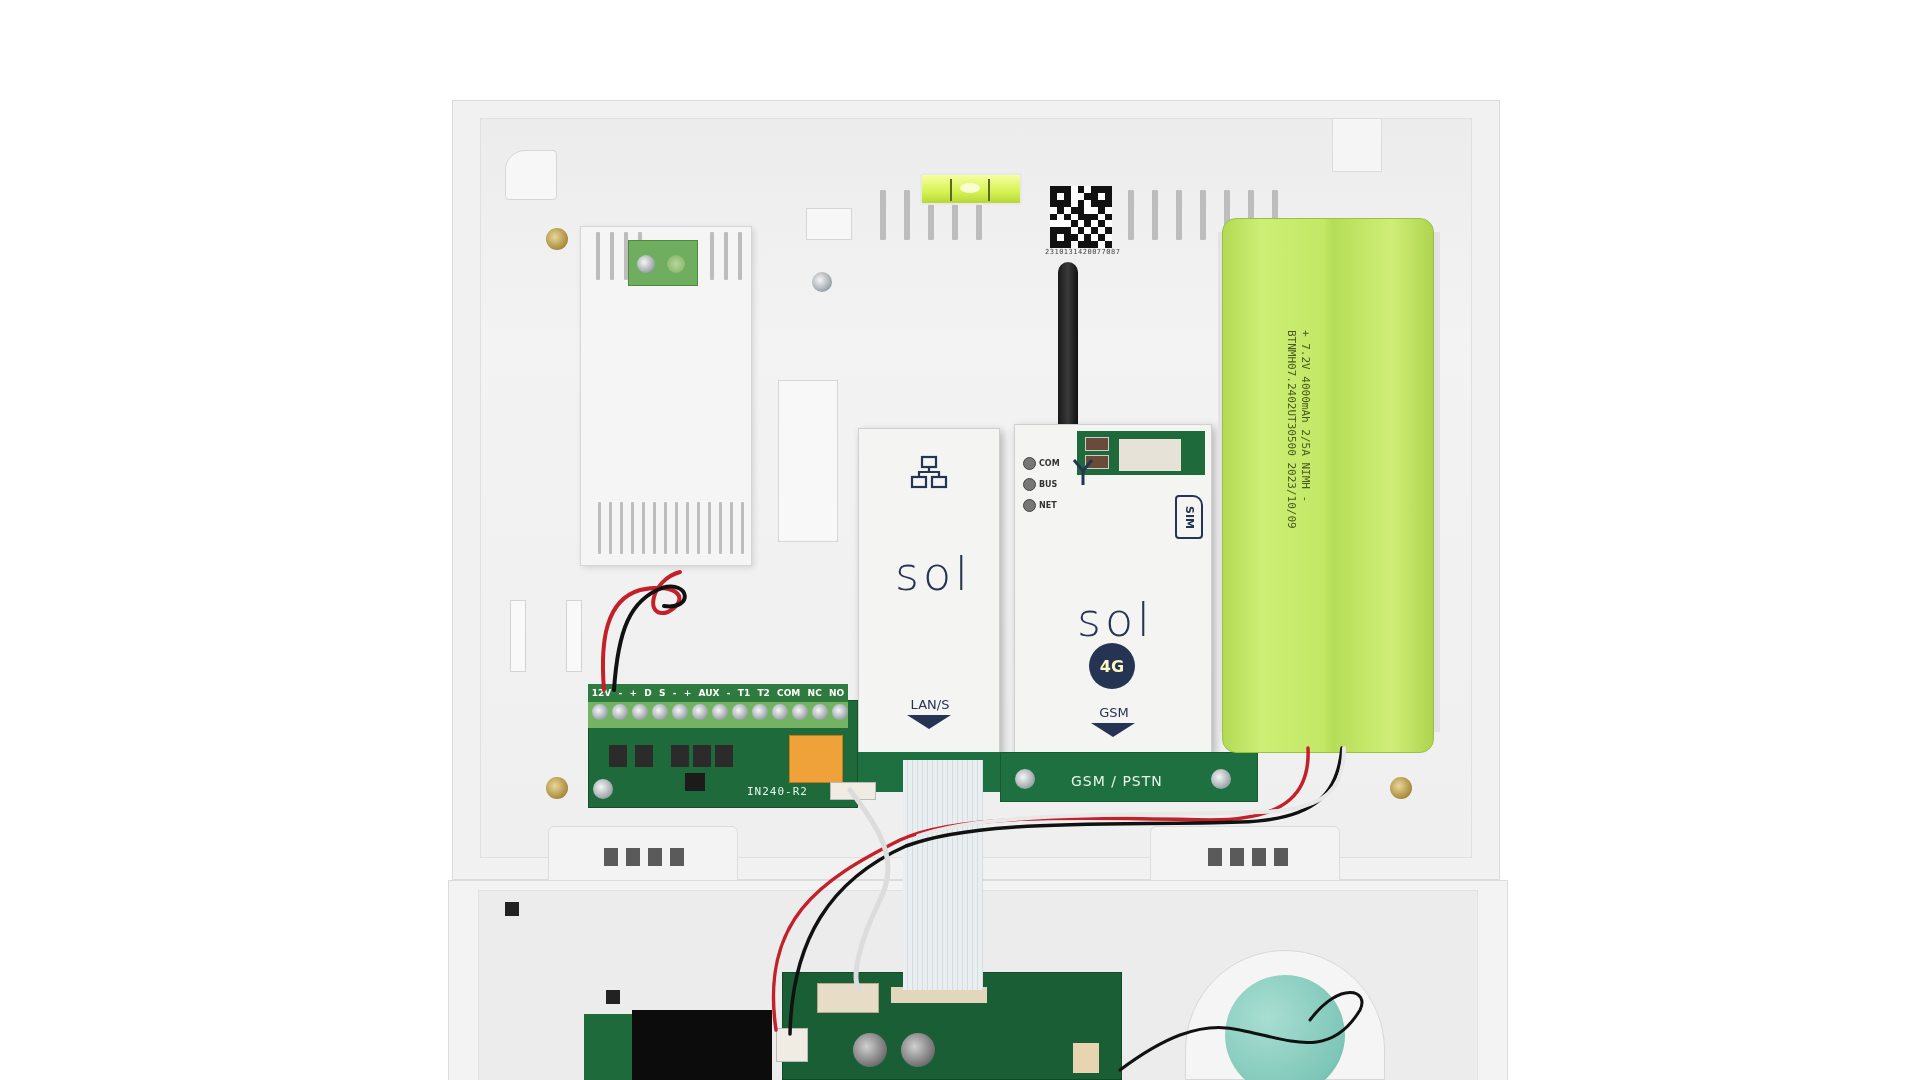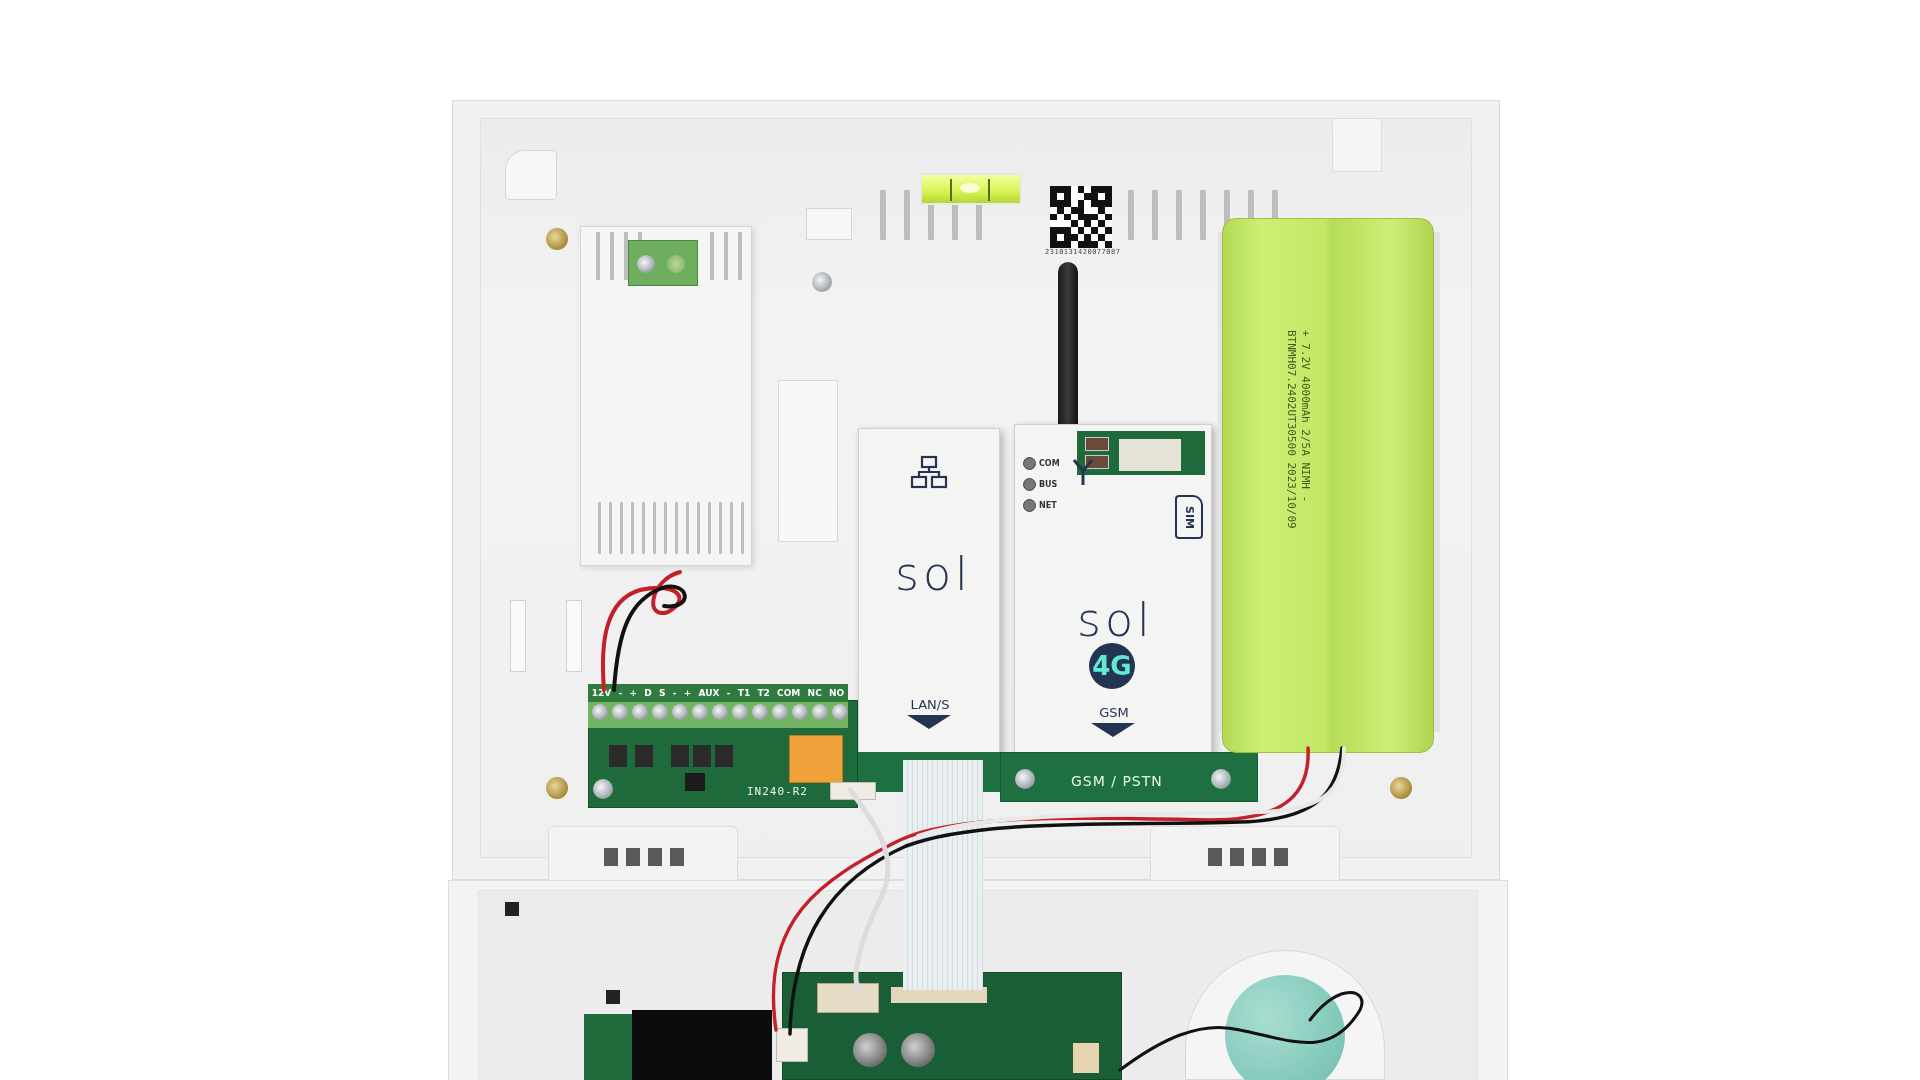--- a/index.html
+++ b/index.html
@@ -28,21 +28,21 @@
   .antenna{left:1058px;top:262px;width:20px;height:168px;background:linear-gradient(90deg,#1a1a1a,#3a3a3a 50%,#111);border-radius:10px 10px 3px 3px;}
   .antenna-base{left:1052px;top:424px;width:34px;height:20px;background:linear-gradient(90deg,#b08a3c,#e5c370,#a07a2c);border-radius:3px;}
   
   .mod-lan{left:858px;top:428px;width:142px;height:330px;background:#f4f4f2;border:1px solid #cfcfcf;box-sizing:border-box;box-shadow:3px 3px 8px rgba(0,0,0,.25);}
   .mod-gsm{left:1014px;top:424px;width:198px;height:330px;background:#f4f4f2;border:1px solid #cfcfcf;box-sizing:border-box;box-shadow:3px 3px 8px rgba(0,0,0,.25);}
   .navy{color:#263453;}
   .sol{font-size:46px;letter-spacing:4px;font-weight:300;}
   .arrow-down{width:0;height:0;border-left:22px solid transparent;border-right:22px solid transparent;border-top:14px solid #263453;}
   .led{width:11px;height:11px;border-radius:50%;background:#777;border:1px solid #444;}
   .led-label{font-size:8px;font-weight:bold;color:#333;}
-  .badge-4g{width:46px;height:46px;border-radius:50%;background:#263453;color:#5eead4;font-weight:bold;font-size:26px;display:flex;align-items:center;justify-content:center;}
+  .badge-4g{width:46px;height:46px;border-radius:50%;background:#263453;color:#fef9c3;font-weight:bold;font-size:16px;display:flex;align-items:center;justify-content:center;}
   .sim{border:2px solid #263453;border-radius:4px 10px 4px 4px;width:24px;height:40px;color:#263453;font-weight:bold;font-size:11px;display:flex;align-items:center;justify-content:center;}
   .sim span{transform:rotate(90deg);display:block;}
   .pcb-small{left:1078px;top:430px;width:128px;height:44px;background:#1f6a3a;}
   
   .battery{left:1222px;top:218px;width:212px;height:535px;background:linear-gradient(90deg,#b2da55 0%,#cdef75 18%,#c2e866 48%,#b5dd57 52%,#cfee77 80%,#aed44f 100%);border-radius:14px;box-sizing:border-box;border:1px solid #9dc040;}
   .battery-text{left:1312px;top:330px;transform-origin:left top;transform:rotate(90deg);font-family:"DejaVu Sans Mono",monospace;font-size:11px;color:#4a5a1e;white-space:nowrap;line-height:14px;}
   
   .pcb-main{left:588px;top:700px;width:270px;height:108px;background:#1e6a3a;border:1px solid #145028;box-sizing:border-box;}
   .term-label{left:588px;top:684px;width:260px;height:18px;background:#2f7a3f;display:flex;font-size:9px;color:#fff;font-weight:bold;align-items:center;justify-content:space-around;}
   .term-screws{left:592px;top:704px;display:flex;gap:4px;}

